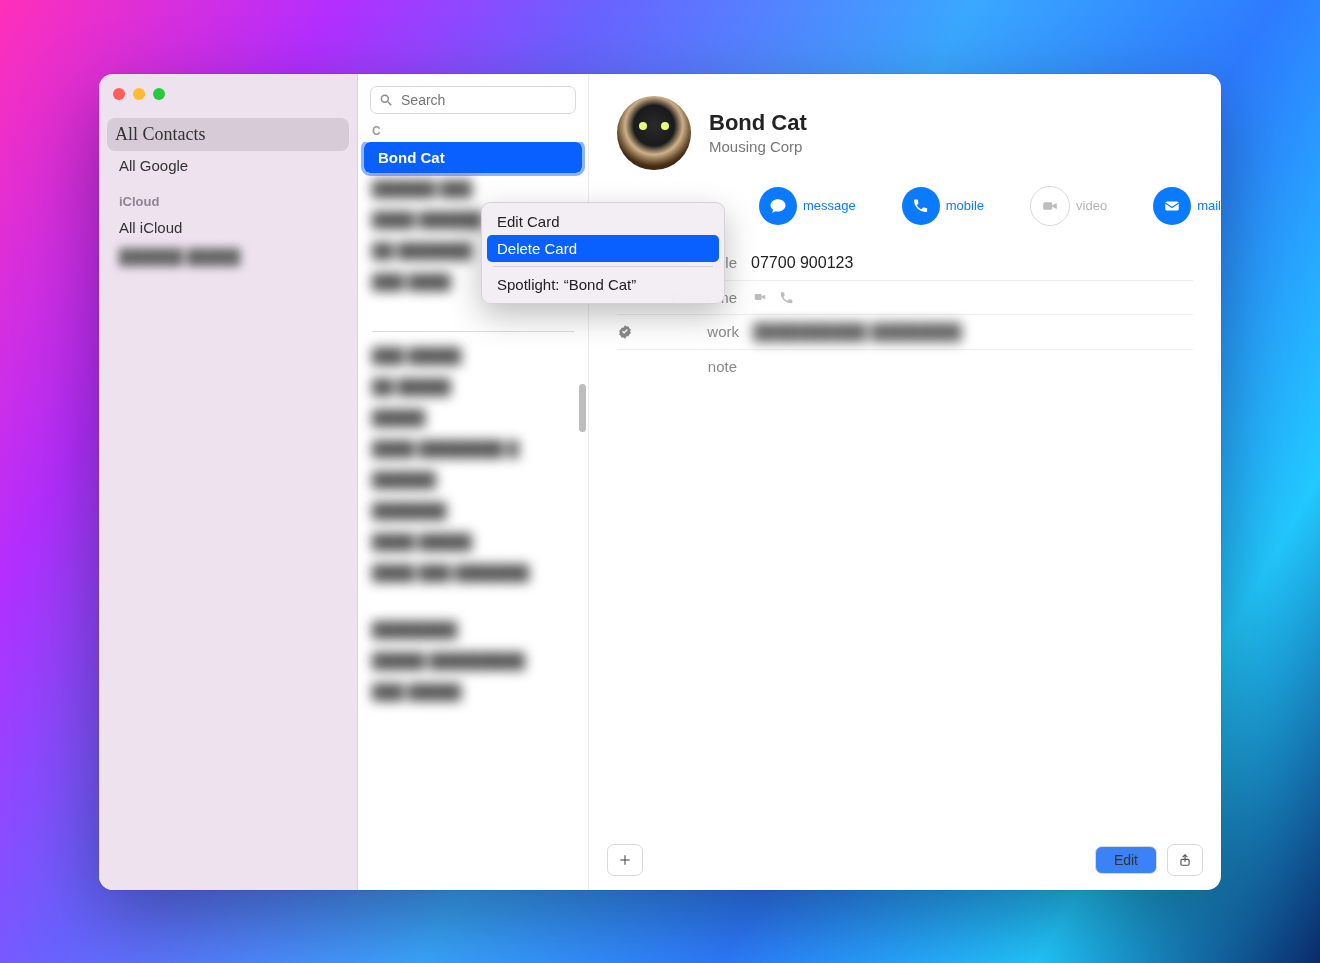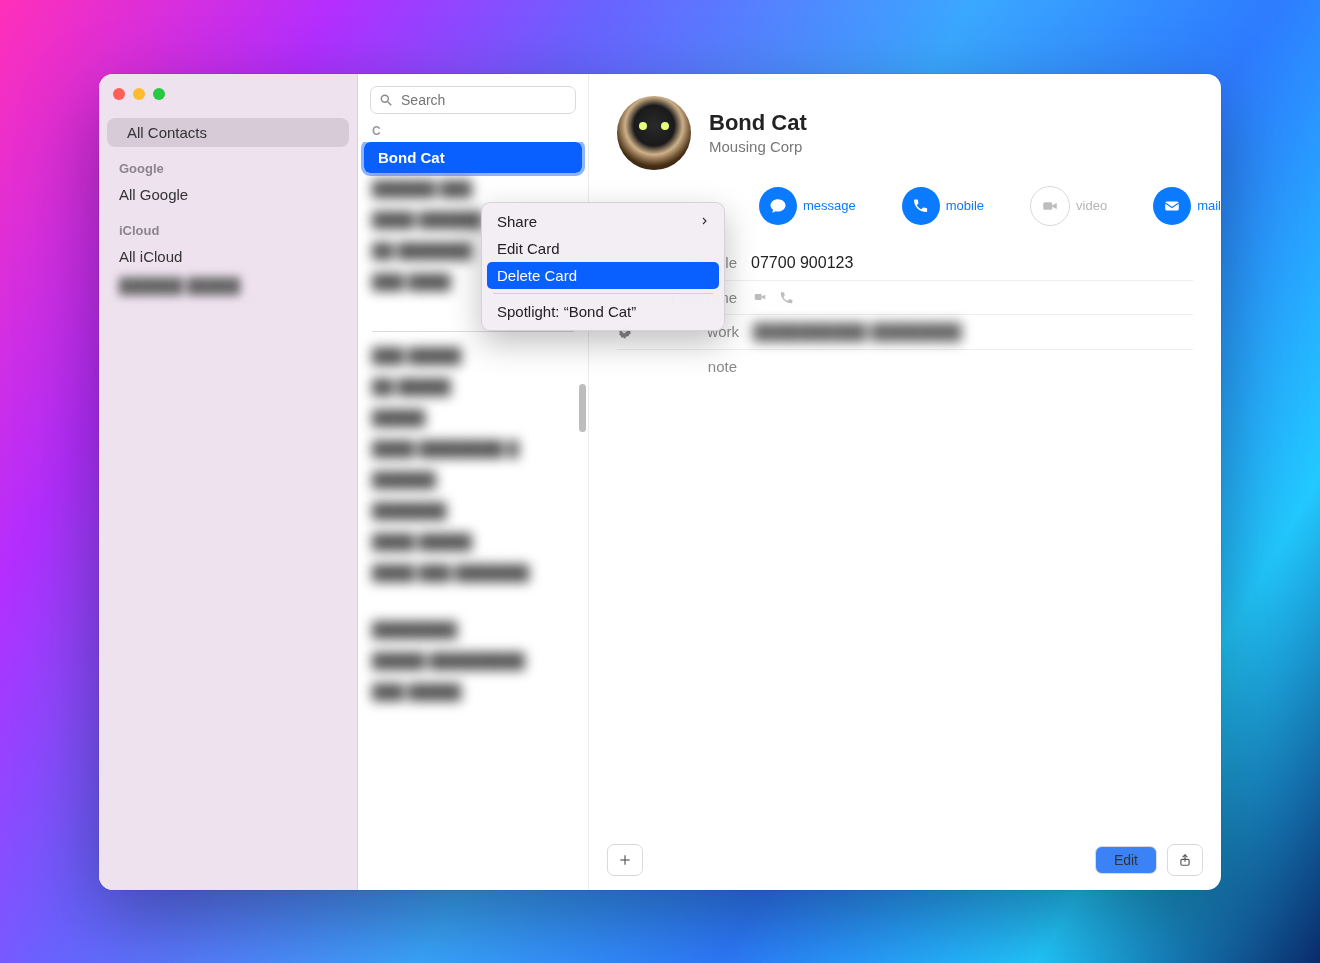--- a/index.html
+++ b/index.html
@@ -16,21 +16,21 @@
   
   .sidebar{
     width:266px;background:rgba(236,223,237,.9);backdrop-filter:blur(20px);
     border-right:1px solid rgba(0,0,0,.08);padding:14px 8px 8px 8px;box-sizing:border-box;
   }
   .traffic{display:flex;gap:8px;padding:0 6px 18px 6px;}
   .dot{width:12px;height:12px;border-radius:50%;}
   .dot.red{background:#ff5f57;}
   .dot.yellow{background:#febc2e;}
   .dot.green{background:#28c840;}
-  .side-item{padding:6px 20px;border-radius:8px;font-size:15px;color:#333;}
+  .side-item{padding:6px 8px;border-radius:8px;font-size:18px;color:#333;font-family:Liberation Serif, serif;}
   .side-item.selected{background:rgba(0,0,0,.10);}
   .side-section{font-size:13px;color:#8d8490;font-weight:600;padding:14px 12px 4px;}
   .side-sub{padding:6px 12px;font-size:15px;color:#333;}
   .side-blur{filter:blur(5px);color:#666;}
   
   .list{
     width:230px;border-right:1px solid rgba(0,0,0,.08);display:flex;flex-direction:column;
     position:relative;
   }
   .search-wrap{padding:12px 12px 6px;}
@@ -97,21 +97,20 @@
 
 <div class="window">
 
   <div class="sidebar">
     <div class="traffic">
       <div class="dot red"></div>
       <div class="dot yellow"></div>
       <div class="dot green"></div>
     </div>
     <div class="side-item selected">All Contacts</div>
-    <div class="side-section">Google</div>
     <div class="side-sub">All Google</div>
     <div class="side-section">iCloud</div>
     <div class="side-sub">All iCloud</div>
     <div class="side-sub side-blur">██████ █████</div>
   </div>
 
   <div class="list">
     <div class="search-wrap">
       <div class="search">
         <span>
@@ -249,28 +248,20 @@
                 <rect x="5" y="11" width="14" height="10" rx="2"></rect>
               </svg>
             </span>
         </div>
       </div>
     </div>
   </div>
 
   <div class="ctx">
     <div class="ctx-item">
-      <span>Share</span>
-      <span>
-          <svg width="9" height="12" viewBox="0 0 24 24" fill="none" stroke="#333" stroke-width="3">
-            <path d="M8 4l8 8-8 8"></path>
-          </svg>
-        </span>
-    </div>
-    <div class="ctx-item">
         <span>Edit Card</span>
       </div>
     <div class="ctx-item highlight">
         <span>Delete Card</span>
       </div>
     <div class="ctx-sep"></div>
     <div class="ctx-item">
         <span>Spotlight: “Bond Cat”</span>
       </div>
   </div>

